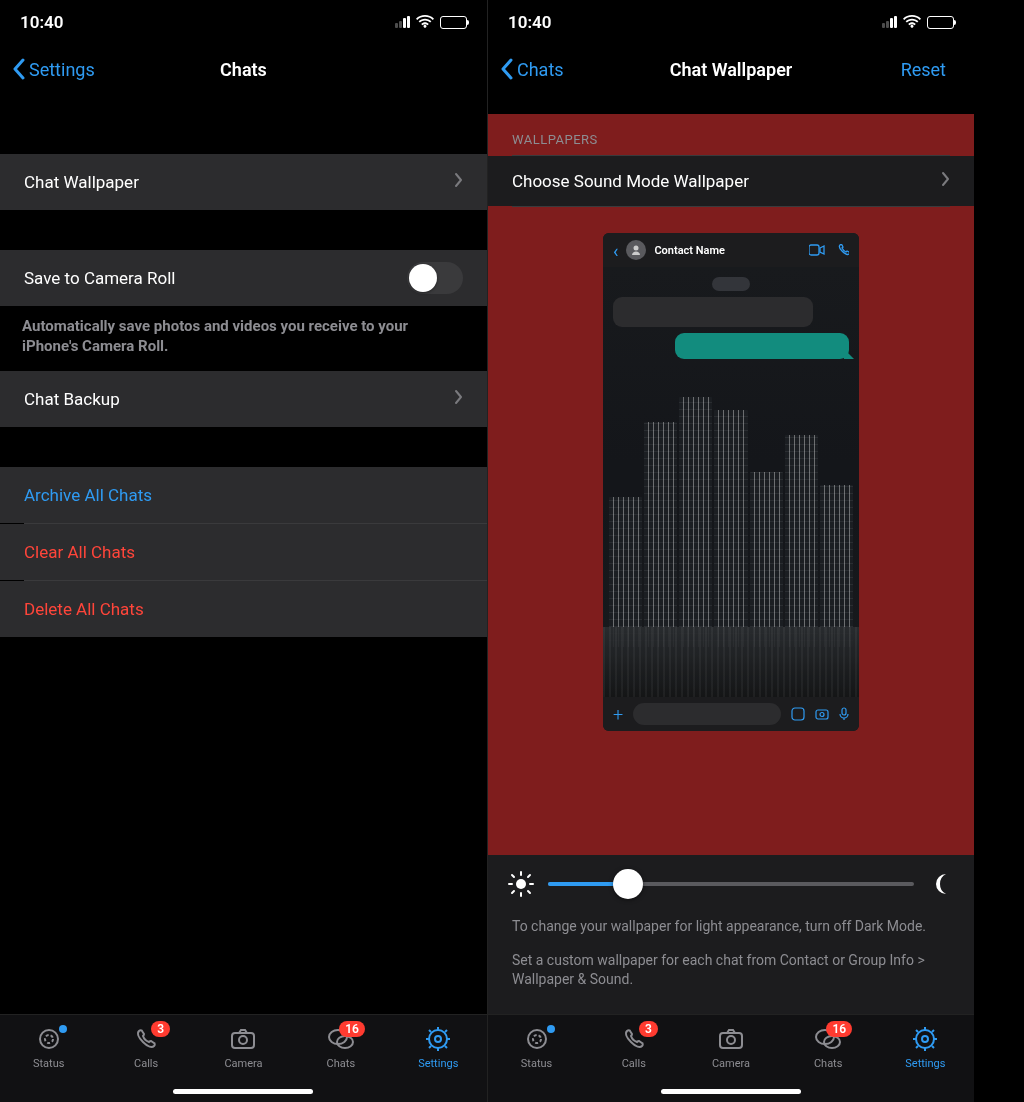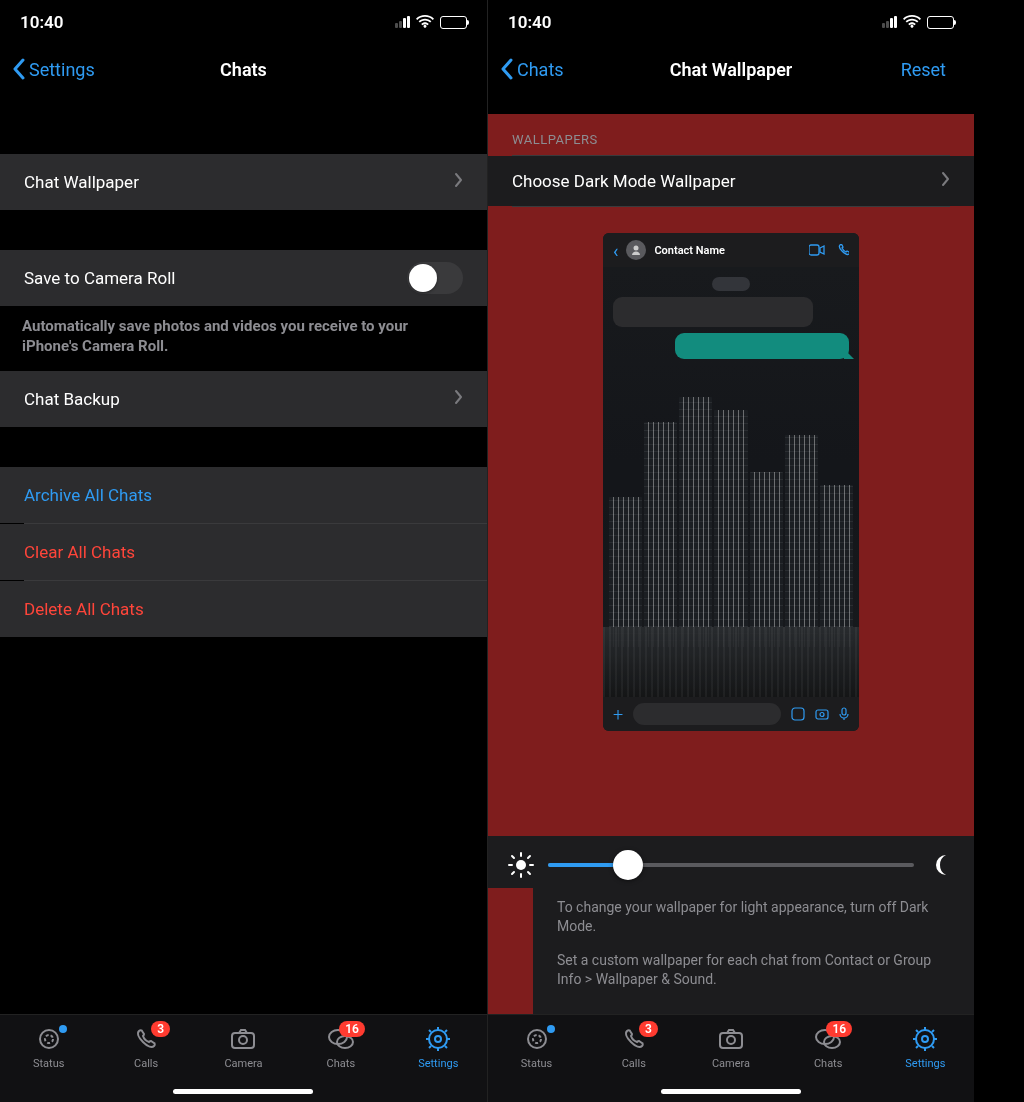--- a/index.html
+++ b/index.html
@@ -76,21 +76,21 @@
   .pv-input { flex:1; height:22px; background:#2C2C2E; border-radius:12px;}
   .pv-boticons { display:flex; gap:10px; color:#2F9BF2;}
   
   
   .slider-row { display:flex; align-items:center; gap:14px; padding:16px 20px 10px 20px; background:#1C1C1E;}
   .sun-icon, .moon-icon { width:26px; height:26px; fill:#fff; color:#fff;}
   .slider { flex:1; height:4px; background:#5A5A5E; border-radius:2px; position:relative;}
   .slider-fill { position:absolute; left:0; top:0; height:4px; width:22%; background:#2F9BF2; border-radius:2px;}
   .slider-knob { position:absolute; top:50%; left:22%; transform:translate(-50%,-50%); width:30px; height:30px; background:#fff; border-radius:50%; box-shadow:0 1px 4px rgba(0,0,0,0.5);}
   
-  .r-desc { color:#8D8D92; font-size:14px; padding:10px 24px; line-height:1.4; background:#1C1C1E;margin-left:45px;}
+  .r-desc { color:#8D8D92; font-size:14px; padding:10px 24px; line-height:1.4; background:#1C1C1E;}
   .r-desc p { margin-bottom:14px;}
   
   
   .tabbar { height:88px; background:#111113; display:flex; justify-content:space-around; align-items:flex-start; padding-top:10px; border-top:1px solid #222;}
   .tab { display:flex; flex-direction:column; align-items:center; gap:4px; color:#8D8D92; font-size:11px; position:relative; width:80px;}
   .tab.active { color:#2F9BF2;}
   .tab svg { width:30px; height:28px;}
   .badge { position:absolute; top:-4px; right:16px; background:#FF3B30; color:#fff; font-size:12px; font-weight:600; border-radius:10px; padding:1px 6px; min-width:18px; text-align:center;}
   .dot-blue { position:absolute; top:0; right:22px; width:8px; height:8px; background:#2F9BF2; border-radius:50%;}
   
@@ -246,21 +246,21 @@
     </div>
     <div class="nav-title">Chat Wallpaper</div>
     <div class="nav-right">Reset</div>
   </div>
 
   <div class="r-content">
     <div style="height:20px;background:#000;"></div>
     <div class="section-head">WALLPAPERS</div>
     <div class="r-row-sep"></div>
     <div class="r-row">
-      <span>Choose Dark Mode Wallpaper</span>
+      <span>Choose Sound Mode Wallpaper</span>
       <span class="chevron">
         <svg width="9" height="16" viewBox="0 0 9 16">
               <path fill="none" stroke="#7A7A7E" stroke-width="2" stroke-linecap="round" stroke-linejoin="round" d="M2 2l5 6-5 6"></path>
             </svg>
       </span>
     </div>
     <div class="r-row-sep"></div>
 
     <div class="preview-wrap">
       <div class="preview">

